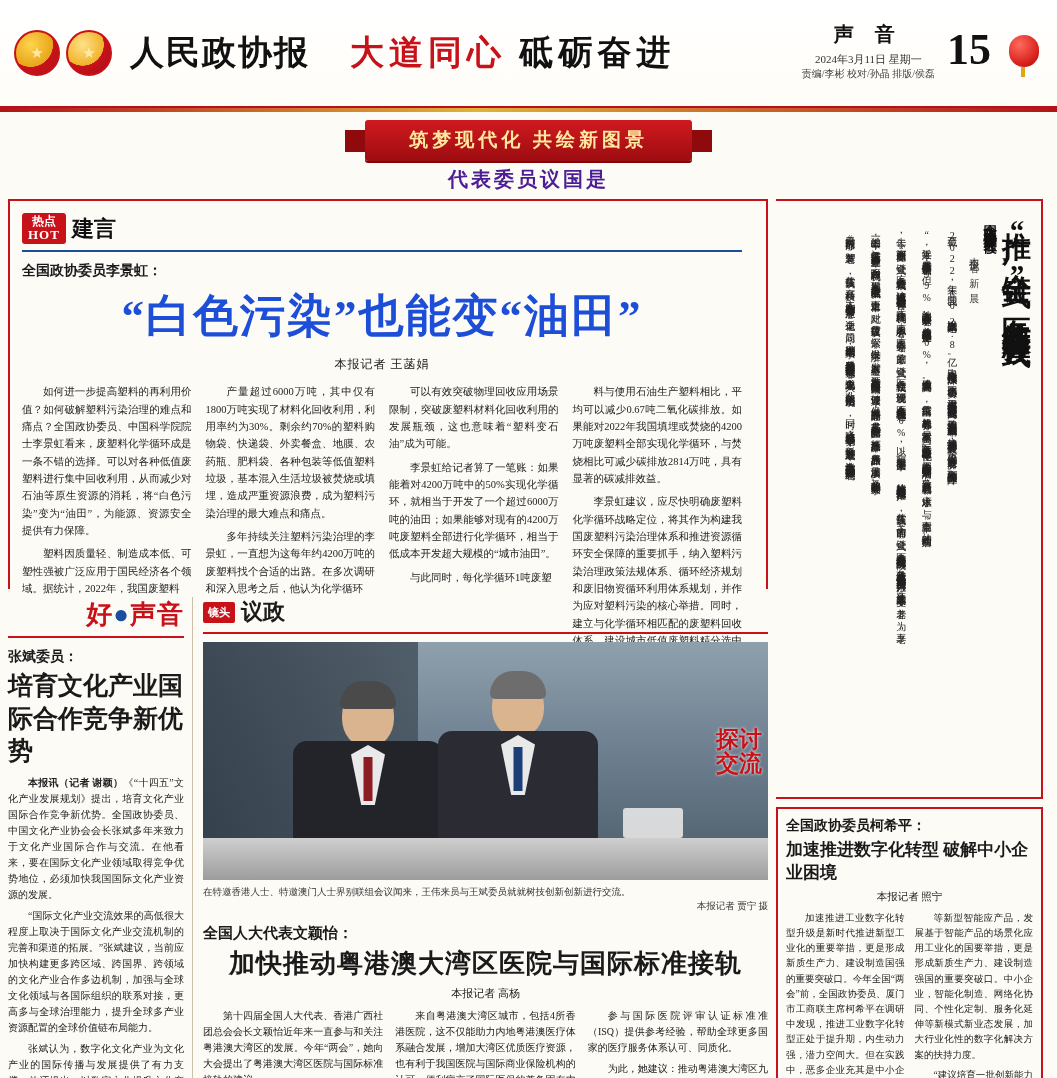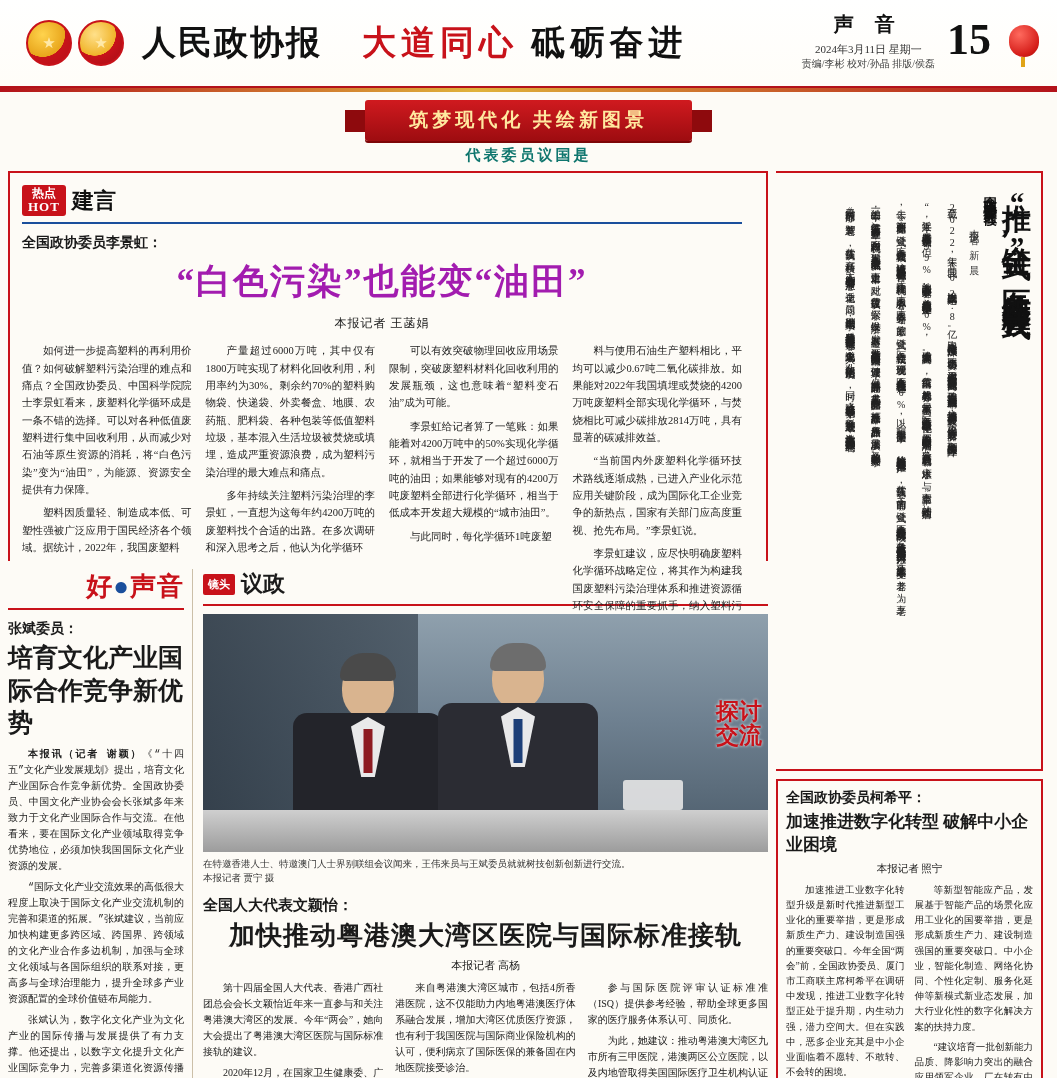--- a/index.html
+++ b/index.html
@@ -10,24 +10,24 @@
     font-family:"Liberation Serif", serif;
     color:#1a1a1a;
     overflow:hidden;
     position:relative;
   }
   .page { position:relative; width:1057px; height:1078px; }
 
   
   .masthead {
     position:relative;
-    height:88px;
+    height:108px;
     background:linear-gradient(#fff,#fffdf8);
     border-bottom:2px solid #b3121a;
-    display:flex; align-items:center;padding-left:12px;
+    display:flex; align-items:center;
   }
   .emblems { display:flex; align-items:center; gap:6px; padding-left:14px; }
   .emblem {
     width:46px; height:46px; border-radius:50%;
     background:radial-gradient(circle at 35% 30%, #ffd34d, #e8a51b 55%, #c8121a 56%, #b3121a);
     border:2px solid #c8121a;
     position:relative;
   }
   .emblem.two {
     background:radial-gradient(circle at 35% 30%, #ffe08a, #f0b42a 52%, #c8121a 53%, #a30f16);
@@ -84,21 +84,21 @@
     box-shadow:0 2px 0 #7d0608;
     position:relative;
   }
   .banner:before, .banner:after{
     content:""; position:absolute; top:10px; width:26px; height:22px;
     background:#8e0a0d; z-index:-1;
   }
   .banner:before{ left:-20px; }
   .banner:after{ right:-20px; }
   .banner-sub {
-    margin-top:5px; font-size:15px; letter-spacing:3px; color:#0f766e; font-weight:bold;
+    margin-top:5px; font-size:20px; letter-spacing:3px; color:#4c1d95; font-weight:bold;
   }
 
   
   .content {
     position:relative;
     margin:6px 8px 0 8px;
     display:flex;
     gap:0;
     height:930px;
   }
@@ -112,22 +112,22 @@
     font-size:22px; font-weight:bold; color:#111;
   }
   .hot-badge {
     background:#c8121a; color:#fff; font-size:12px; font-weight:bold;
     padding:2px 6px; border-radius:3px; line-height:1.1; text-align:center;
   }
   .hot-badge small{ display:block; font-size:13px; letter-spacing:1px; }
   .hot-rule { border-bottom:2px solid #1a4f9c; margin:6px 0 10px; }
   .byline-top { font-size:14px; font-weight:bold; margin:2px 0 6px; }
   .headline-big {
-    text-align:center; font-size:35px; font-weight:bold; letter-spacing:2px;
-    margin:6px 0 10px; color:#a21caf;
+    text-align:center; font-size:45px; font-weight:bold; letter-spacing:2px;
+    margin:6px 0 10px; color:#1d4ed8;
   }
   .reporter { text-align:center; font-size:12px; margin-bottom:10px; letter-spacing:1px; }
   .cols3 {
     display:flex; gap:14px; font-size:10.5px; line-height:1.65; text-align:justify;
     color:#222;
   }
   .cols3 > div { flex:1; }
   .cols3 p { margin:0 0 6px; text-indent:2em; }
 
   
@@ -137,21 +137,21 @@
   .goodvoice { width:185px; border-right:1px solid #cbbfa8; padding-right:8px; }
   .gv-title {
     text-align:right; font-size:26px; font-weight:bold; color:#c8121a;
     letter-spacing:1px;
   }
   .gv-title .mark { color:#1a4f9c; }
   .gv-rule { border-bottom:2px solid #c8121a; margin:4px 0 10px; }
   .gv-person { font-size:14px; font-weight:bold; margin:8px 0 4px; }
   .gv-head { font-size:25px; font-weight:bold; line-height:1.3; margin-bottom:7px; }
   .gv-body { font-size:10px; line-height:1.6; text-align:justify; color:#222; }
-  .gv-body p { margin:0 0 5px; text-indent:2em;font-family:Liberation Mono, monospace; }
+  .gv-body p { margin:0 0 5px; text-indent:2em; }
   .gv-body .lead { font-weight:bold; }
 
   .midcol { flex:1; }
   .mirror-tag {
     display:flex; align-items:center; gap:6px; font-size:22px; font-weight:bold;
   }
   .mirror-badge { background:#c8121a; color:#fff; font-size:11px; padding:3px 5px; border-radius:2px; }
   .mirror-rule { border-bottom:2px solid #c8121a; margin:5px 0 8px; }
   .photo {
     width:100%; height:238px; position:relative; overflow:hidden;
@@ -170,21 +170,21 @@
   .shirt { position:absolute; left:50%; transform:translateX(-50%); top:4px; width:34px; height:60px; background:#e9e9ea; clip-path:polygon(50% 0,100% 16%,70% 100%,30% 100%,0 16%); }
   .tie { position:absolute; left:50%; transform:translateX(-50%); top:16px; width:9px; height:44px; background:#8d1b22; }
   .p2 .tie { background:#1d3f78; }
   .photo .table { position:absolute; bottom:0; left:0; width:100%; height:42px; background:linear-gradient(180deg,#cfcfcf,#9c9c9c); }
   .photo .cups { position:absolute; bottom:42px; left:420px; width:60px; height:30px; background:#e6e6e6; border-radius:3px; opacity:.9;}
   .tantao {
     position:absolute; right:6px; top:86px; color:#c8121a; font-weight:bold;
     font-size:23px; line-height:1.05; text-align:center; text-shadow:0 0 3px #fff;
   }
   .cap { font-size:9.5px; line-height:1.5; margin-top:5px; color:#333; text-align:justify; }
-  .cap .credit { display:block; }
+  .cap .credit { text-align:right; display:block; }
   .mid-head {
     font-size:15px; font-weight:bold; margin:10px 0 3px;
   }
   .mid-title {
     font-size:26px; font-weight:bold; text-align:center; letter-spacing:1px; margin:3px 0 5px;
   }
   .mid-rep { text-align:center; font-size:11px; margin-bottom:7px; }
   .mid-cols { display:flex; gap:12px; font-size:10px; line-height:1.6; text-align:justify; }
   .mid-cols > div { flex:1; }
   .mid-cols p { margin:0 0 5px; text-indent:2em; }
@@ -285,21 +285,20 @@
             <p>产量超过6000万吨，其中仅有1800万吨实现了材料化回收利用，利用率约为30%。剩余约70%的塑料购物袋、快递袋、外卖餐盒、地膜、农药瓶、肥料袋、各种包装等低值塑料垃圾，基本混入生活垃圾被焚烧或填埋，造成严重资源浪费，成为塑料污染治理的最大难点和痛点。</p>
             <p>多年持续关注塑料污染治理的李景虹，一直想为这每年约4200万吨的废塑料找个合适的出路。在多次调研和深入思考之后，他认为化学循环</p>
           </div>
           <div>
             <p>可以有效突破物理回收应用场景限制，突破废塑料材料化回收利用的发展瓶颈，这也意味着“塑料变石油”成为可能。</p>
             <p>李景虹给记者算了一笔账：如果能着对4200万吨中的50%实现化学循环，就相当于开发了一个超过6000万吨的油田；如果能够对现有的4200万吨废塑料全部进行化学循环，相当于低成本开发超大规模的“城市油田”。</p>
             <p>与此同时，每化学循环1吨废塑</p>
           </div>
           <div>
             <p>料与使用石油生产塑料相比，平均可以减少0.67吨二氧化碳排放。如果能对2022年我国填埋或焚烧的4200万吨废塑料全部实现化学循环，与焚烧相比可减少碳排放2814万吨，具有显著的碳减排效益。</p>
-            <p>“当前国内外废塑料化学循环技术路线逐渐成熟，已进入产业化示范应用关键阶段，成为国际化工企业竞争的新热点，国家有关部门应高度重视、抢先布局。”李景虹说。</p>
             <p>李景虹建议，应尽快明确废塑料化学循环战略定位，将其作为构建我国废塑料污染治理体系和推进资源循环安全保障的重要抓手，纳入塑料污染治理政策法规体系、循环经济规划和废旧物资循环利用体系规划，并作为应对塑料污染的核心举措。同时，建立与化学循环相匹配的废塑料回收体系，建设城市低值废塑料精分选中心，将低值废塑料生活垃圾分选出来，并交由化学循环企业加以利用。</p>
           </div>
         </div>
       </div>
 
       <div class="lower">
 
         <div class="goodvoice">
           <div class="gv-title">
             <span>好</span><span class="mark">●</span><span>声音</span>

